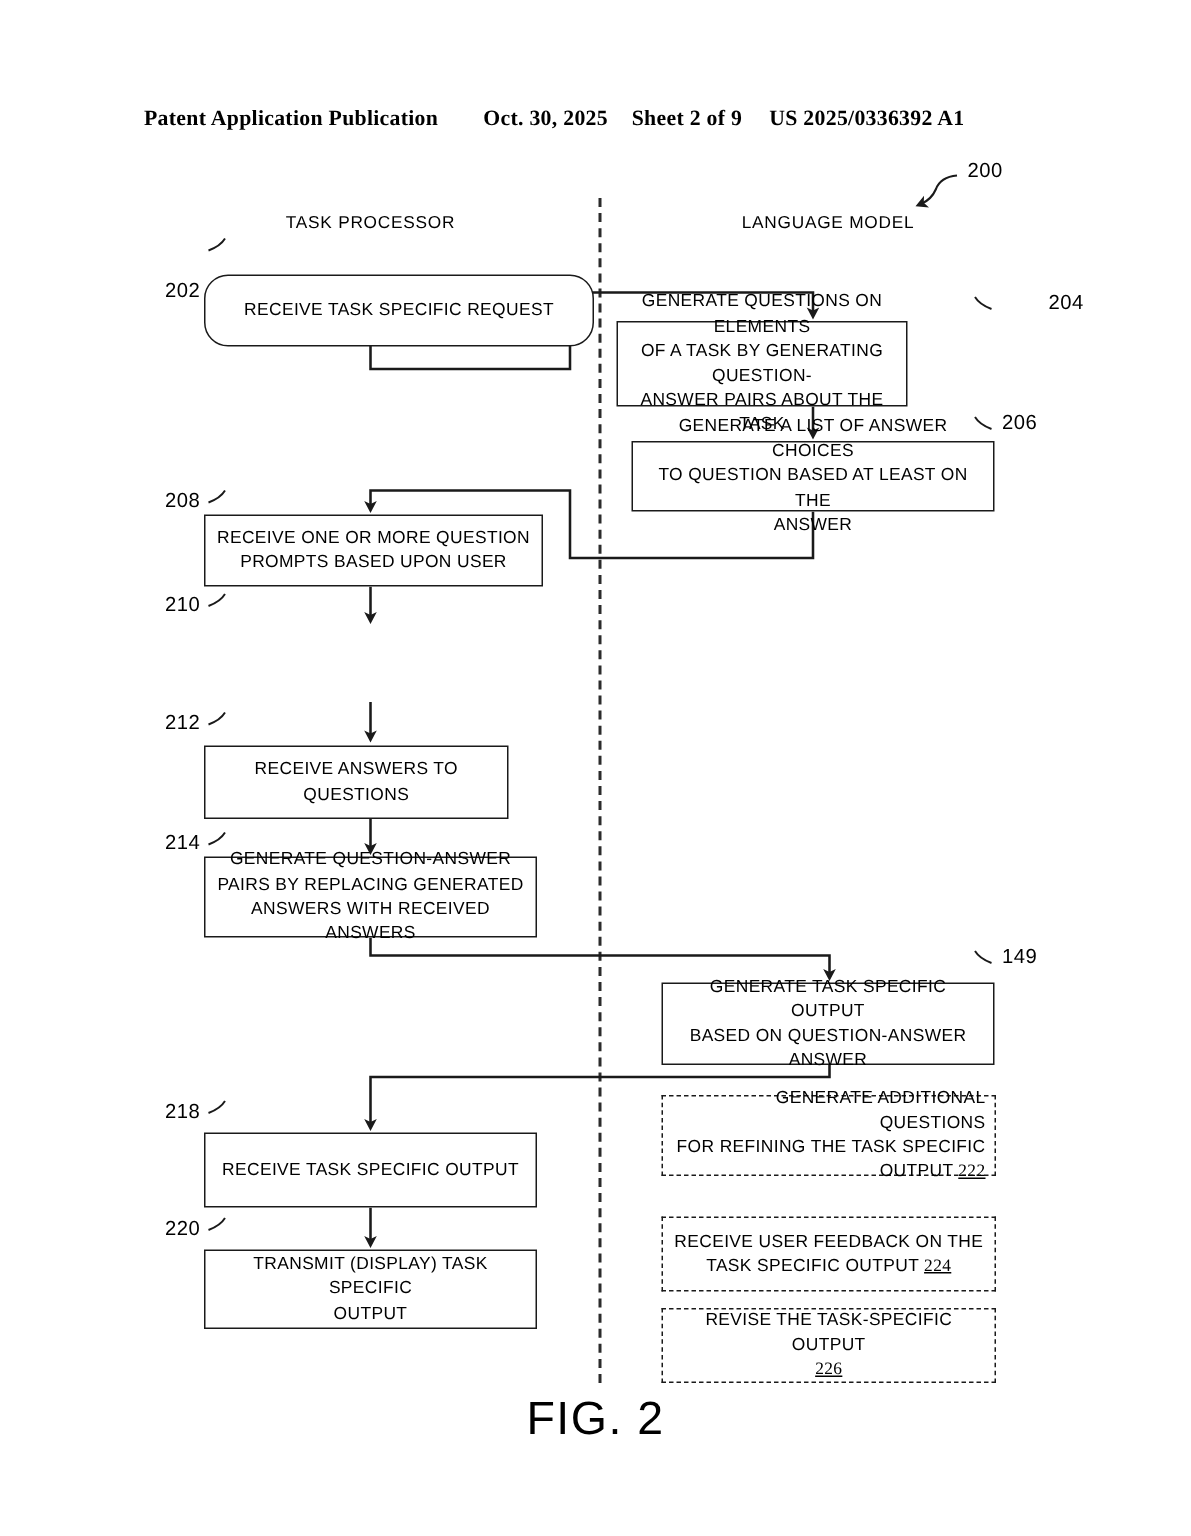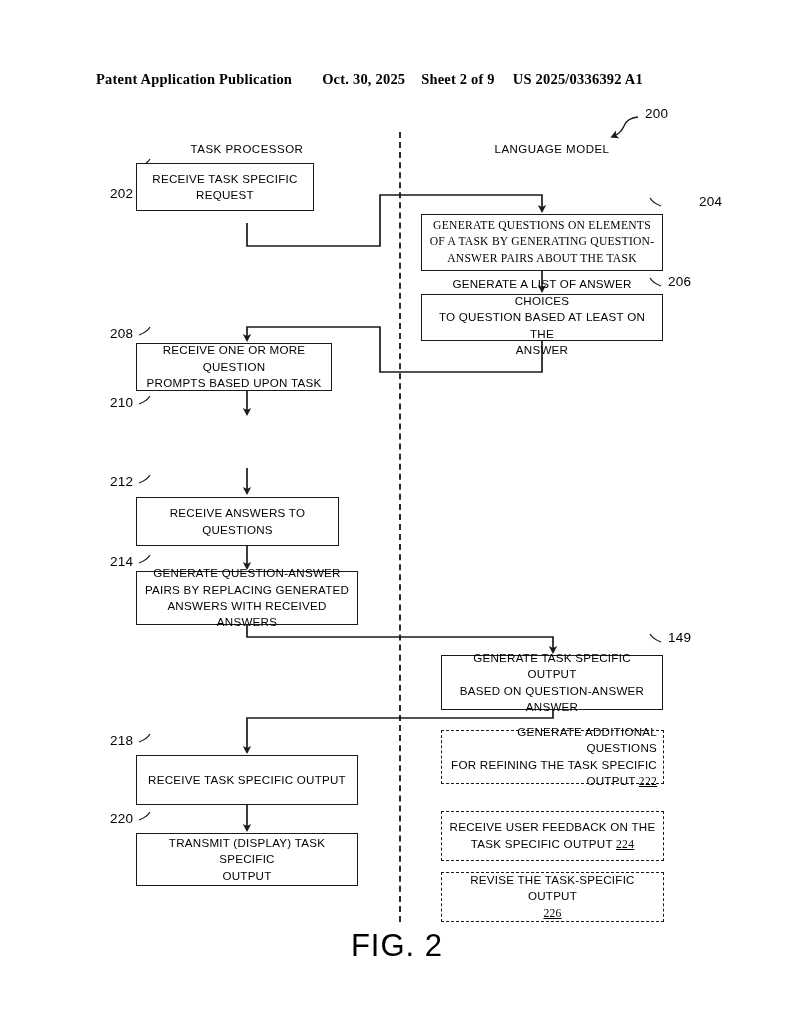--- a/index.html
+++ b/index.html
@@ -175,28 +175,28 @@
   <div class="ref" style="left:668px; top:274px;">206</div>
   <div class="ref" style="left:110px; top:326px;">208</div>
   <div class="ref" style="left:110px; top:395px;">210</div>
   <div class="ref" style="left:110px; top:474px;">212</div>
   <div class="ref" style="left:110px; top:554px;">214</div>
   <div class="ref" style="left:668px; top:630px;">149</div>
   <div class="ref" style="left:110px; top:733px;">218</div>
   <div class="ref" style="left:110px; top:811px;">220</div>
   <div class="ref" style="left:645px; top:106px;">200</div>
 
-  <div class="pbox" style="left:136px; top:163px; width:178px; height:48px;">
+  <div class="pbox" style="left:136px; top:183px; width:260px; height:48px;border-radius:16px;">
     <span class="txt">RECEIVE TASK SPECIFIC REQUEST</span>
   </div>
 
-  <div class="pbox" style="left:136px; top:343px; width:196px; height:48px;">
+  <div class="pbox" style="left:136px; top:343px; width:226px; height:48px;">
     <span>
       <span class="txt">RECEIVE ONE OR MORE QUESTION</span>
-      <span class="txt">PROMPTS BASED UPON TASK</span>
+      <span class="txt">PROMPTS BASED UPON USER</span>
     </span>
   </div>
 
 
   <div class="pbox" style="left:136px; top:497px; width:203px; height:49px;">
     <span class="txt">RECEIVE ANSWERS TO QUESTIONS</span>
   </div>
 
   <div class="pbox" style="left:136px; top:755px; width:222px; height:50px;">
     <span class="txt">RECEIVE TASK SPECIFIC OUTPUT</span>
@@ -210,21 +210,21 @@
     </span>
   </div>
 
   <div class="pbox" style="left:136px; top:833px; width:222px; height:53px;">
     <span>
       <span class="txt">TRANSMIT (DISPLAY) TASK SPECIFIC</span>
       <span class="txt">OUTPUT</span>
     </span>
   </div>
 
-  <div class="pbox" style="left:421px; top:214px; width:242px; height:57px;font-family:Liberation Serif, serif;">
+  <div class="pbox" style="left:411px; top:214px; width:194px; height:57px;">
     <span>
       <span class="txt">GENERATE QUESTIONS ON ELEMENTS</span>
       <span class="txt">OF A TASK BY GENERATING QUESTION-</span>
       <span class="txt">ANSWER PAIRS ABOUT THE TASK</span>
     </span>
   </div>
 
   <div class="pbox" style="left:421px; top:294px; width:242px; height:47px;">
     <span>
       <span class="txt">GENERATE A LIST OF ANSWER CHOICES</span>

